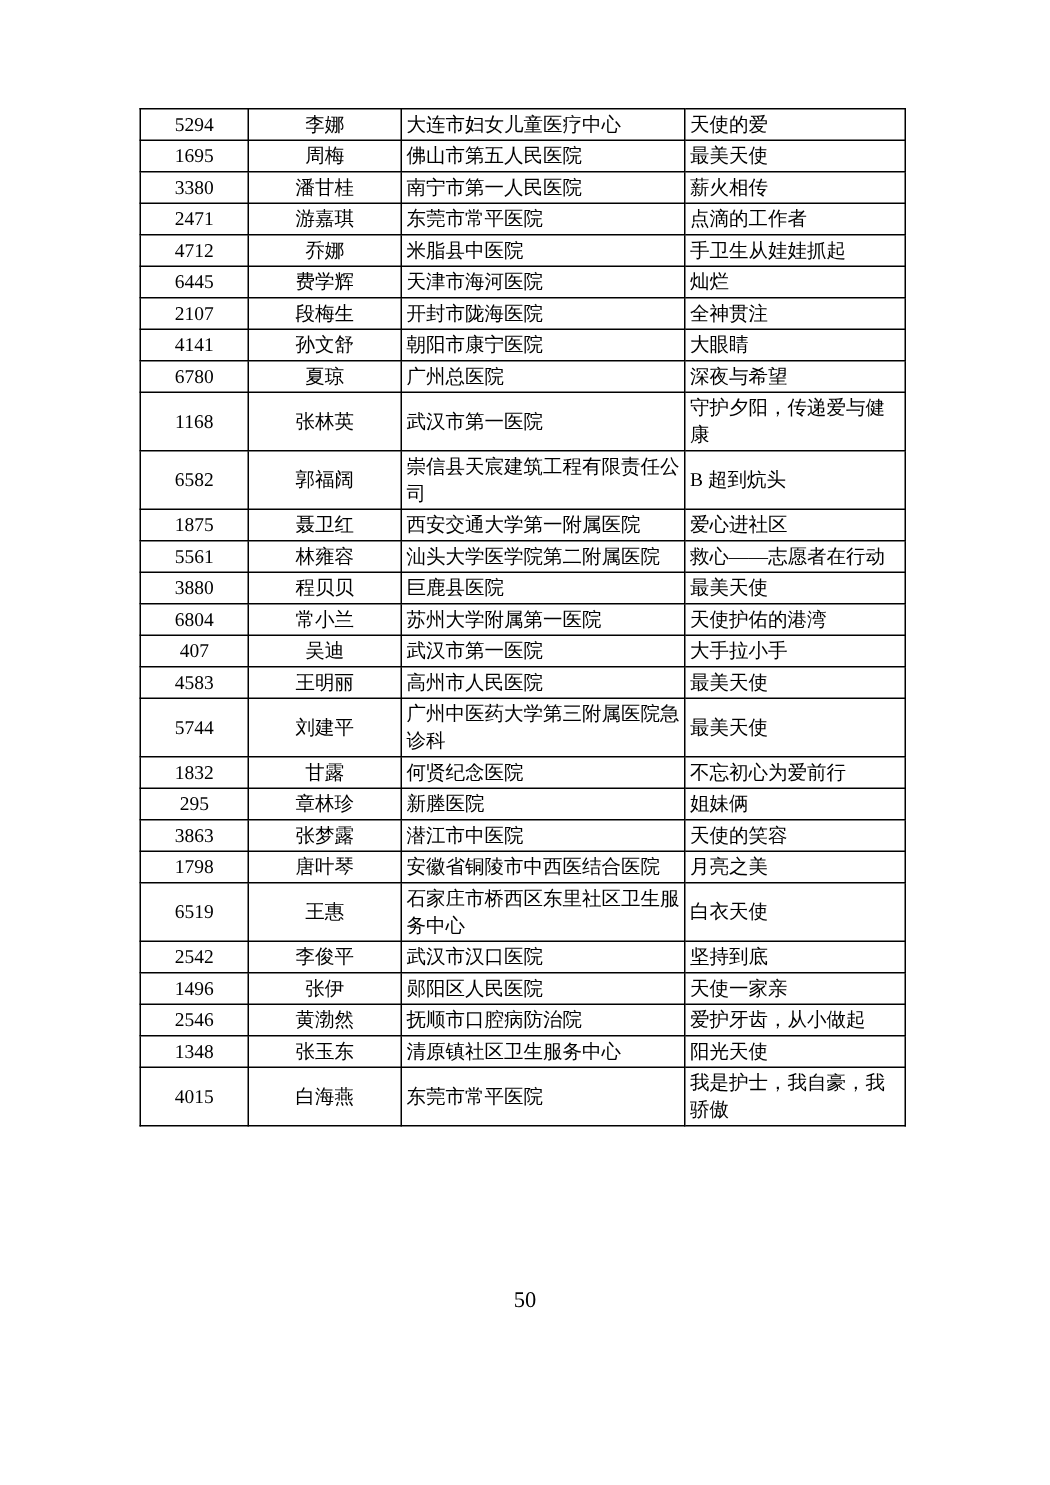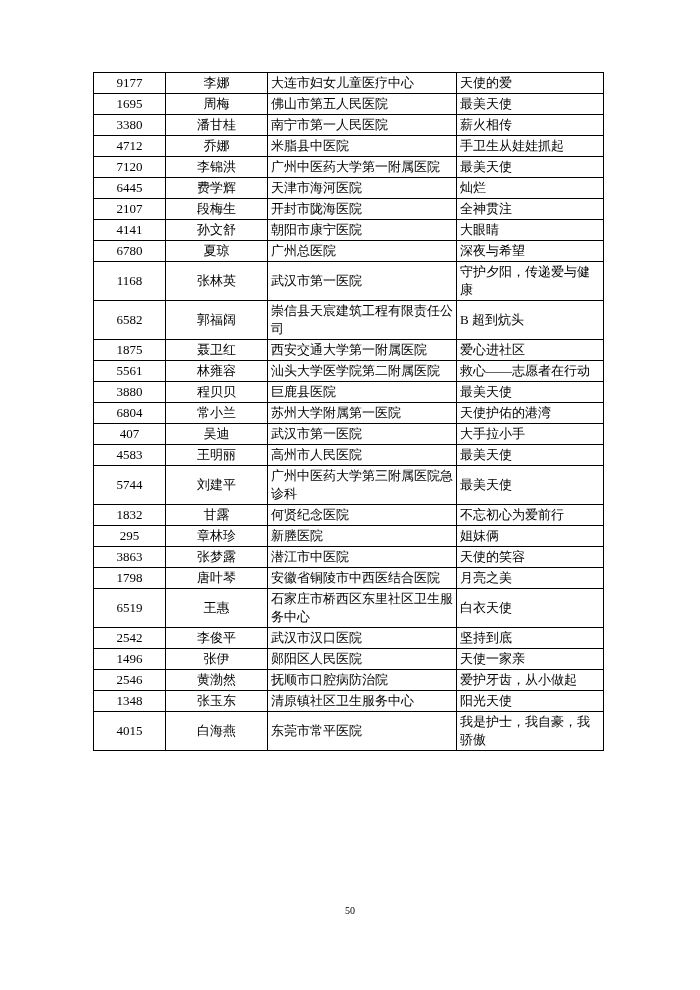--- a/index.html
+++ b/index.html
@@ -35,72 +35,72 @@
   }
   td.cell-id, td.cell-name {
     text-align: center;
     padding: 1px 0;
   }
   td.cell-org, td.cell-entry {
     text-align: left;
   }
   .pageno {
     position: absolute;
-    top: 904px;
+    top: 860px;
     left: 0;
     width: 700px;
     text-align: center;
-    font-size: 10px;
+    font-size: 15px;
     line-height: 14px;
   }
 </style>
 </head>
 <body>
 
 <div class="page">
 
   <table class="entries">
     <colgroup>
       <col style="width:72px">
       <col style="width:102px">
       <col style="width:189px">
       <col style="width:147px">
     </colgroup>
     <tbody id="entries-body">
         <tr>
-          <td class="cell-id">9177</td>
+          <td class="cell-id">5294</td>
           <td class="cell-name">李娜</td>
           <td class="cell-org">大连市妇女儿童医疗中心</td>
           <td class="cell-entry">天使的爱</td>
         </tr>
         <tr>
           <td class="cell-id">1695</td>
           <td class="cell-name">周梅</td>
           <td class="cell-org">佛山市第五人民医院</td>
           <td class="cell-entry">最美天使</td>
         </tr>
         <tr>
           <td class="cell-id">3380</td>
           <td class="cell-name">潘甘桂</td>
           <td class="cell-org">南宁市第一人民医院</td>
           <td class="cell-entry">薪火相传</td>
         </tr>
         <tr>
+          <td class="cell-id">2471</td>
+          <td class="cell-name">游嘉琪</td>
+          <td class="cell-org">东莞市常平医院</td>
+          <td class="cell-entry">点滴的工作者</td>
+        </tr>
+        <tr>
           <td class="cell-id">4712</td>
           <td class="cell-name">乔娜</td>
           <td class="cell-org">米脂县中医院</td>
           <td class="cell-entry">手卫生从娃娃抓起</td>
         </tr>
         <tr>
-          <td class="cell-id">7120</td>
-          <td class="cell-name">李锦洪</td>
-          <td class="cell-org">广州中医药大学第一附属医院</td>
-          <td class="cell-entry">最美天使</td>
-        </tr>
-        <tr>
           <td class="cell-id">6445</td>
           <td class="cell-name">费学辉</td>
           <td class="cell-org">天津市海河医院</td>
           <td class="cell-entry">灿烂</td>
         </tr>
         <tr>
           <td class="cell-id">2107</td>
           <td class="cell-name">段梅生</td>
           <td class="cell-org">开封市陇海医院</td>
           <td class="cell-entry">全神贯注</td>

